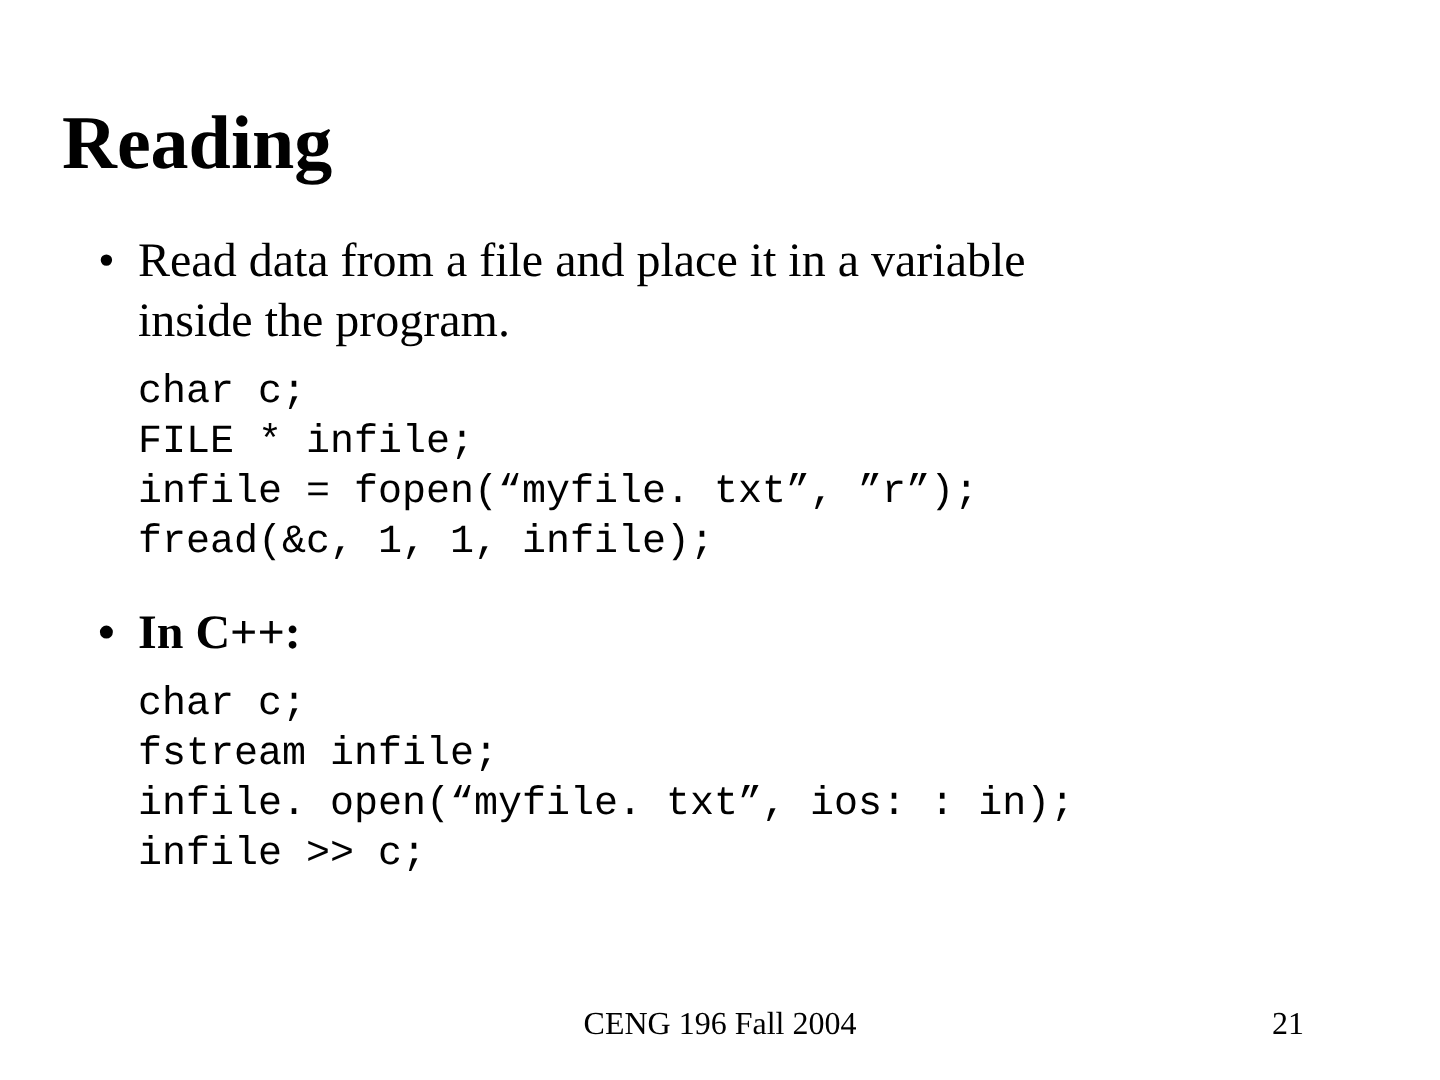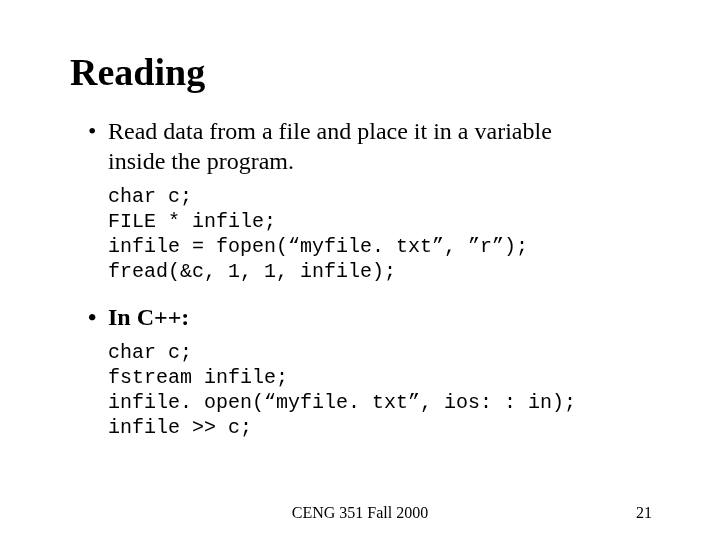--- a/index.html
+++ b/index.html
@@ -10,21 +10,21 @@
     background: #ffffff;
     font-family: "Times New Roman", Times, serif;
     color: #000000;
     overflow: hidden;
   }
   .slide {
     position: relative;
     width: 720px;
     height: 540px;
     box-sizing: border-box;
-    padding: 50px 55px 0 70px;
+    padding: 50px 55px 0 31px;
   }
   .title {
     font-size: 38px;
     font-weight: bold;
     margin: 0 0 22px 0;
   }
   ul.top {
     list-style: none;
     margin: 0;
     padding: 0 0 0 18px;
@@ -89,15 +89,15 @@
     <li class="bold">
       <span>In C++:</span>
     </li>
   </ul>
 
   <div class="code">char c;
 fstream infile;
 infile. open(“myfile. txt”, ios: : in);
 infile &gt;&gt; c;</div>
 
-  <div class="footer-center">CENG 351 Fall 2000</div>
+  <div class="footer-center">CENG 196 Fall 2004</div>
   <div class="footer-right">21</div>
 </div>
 
 </body></html>

